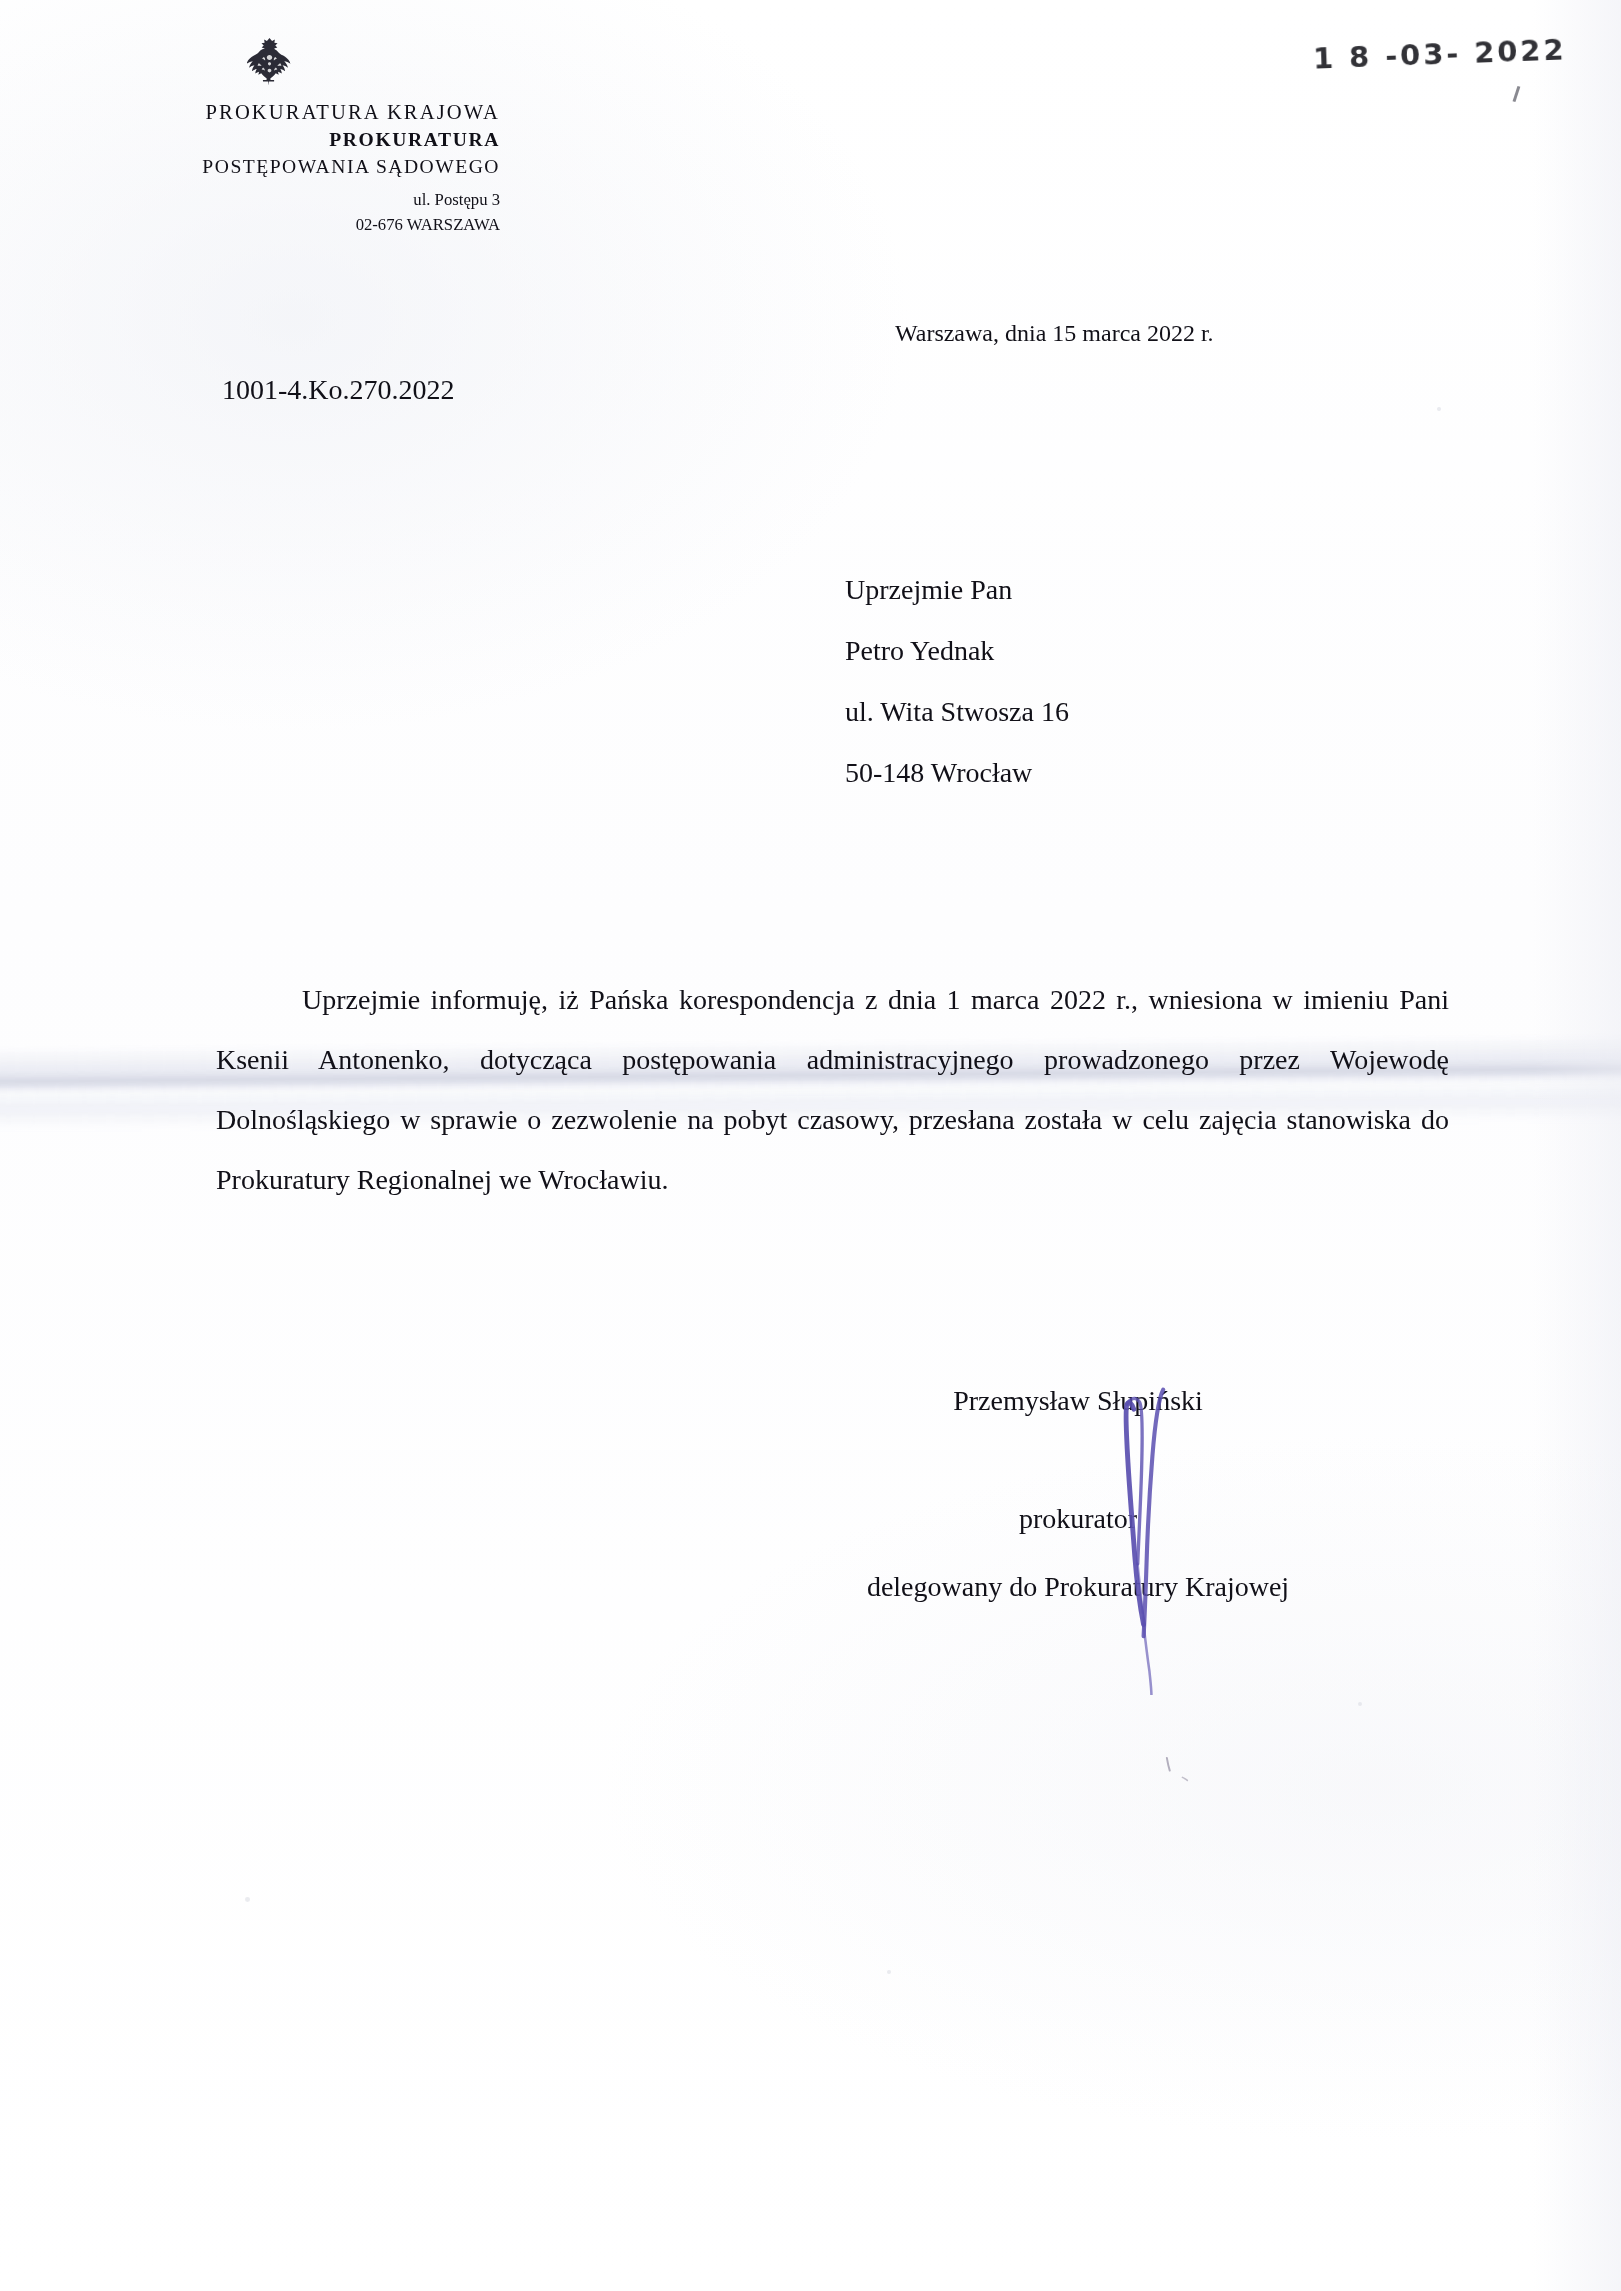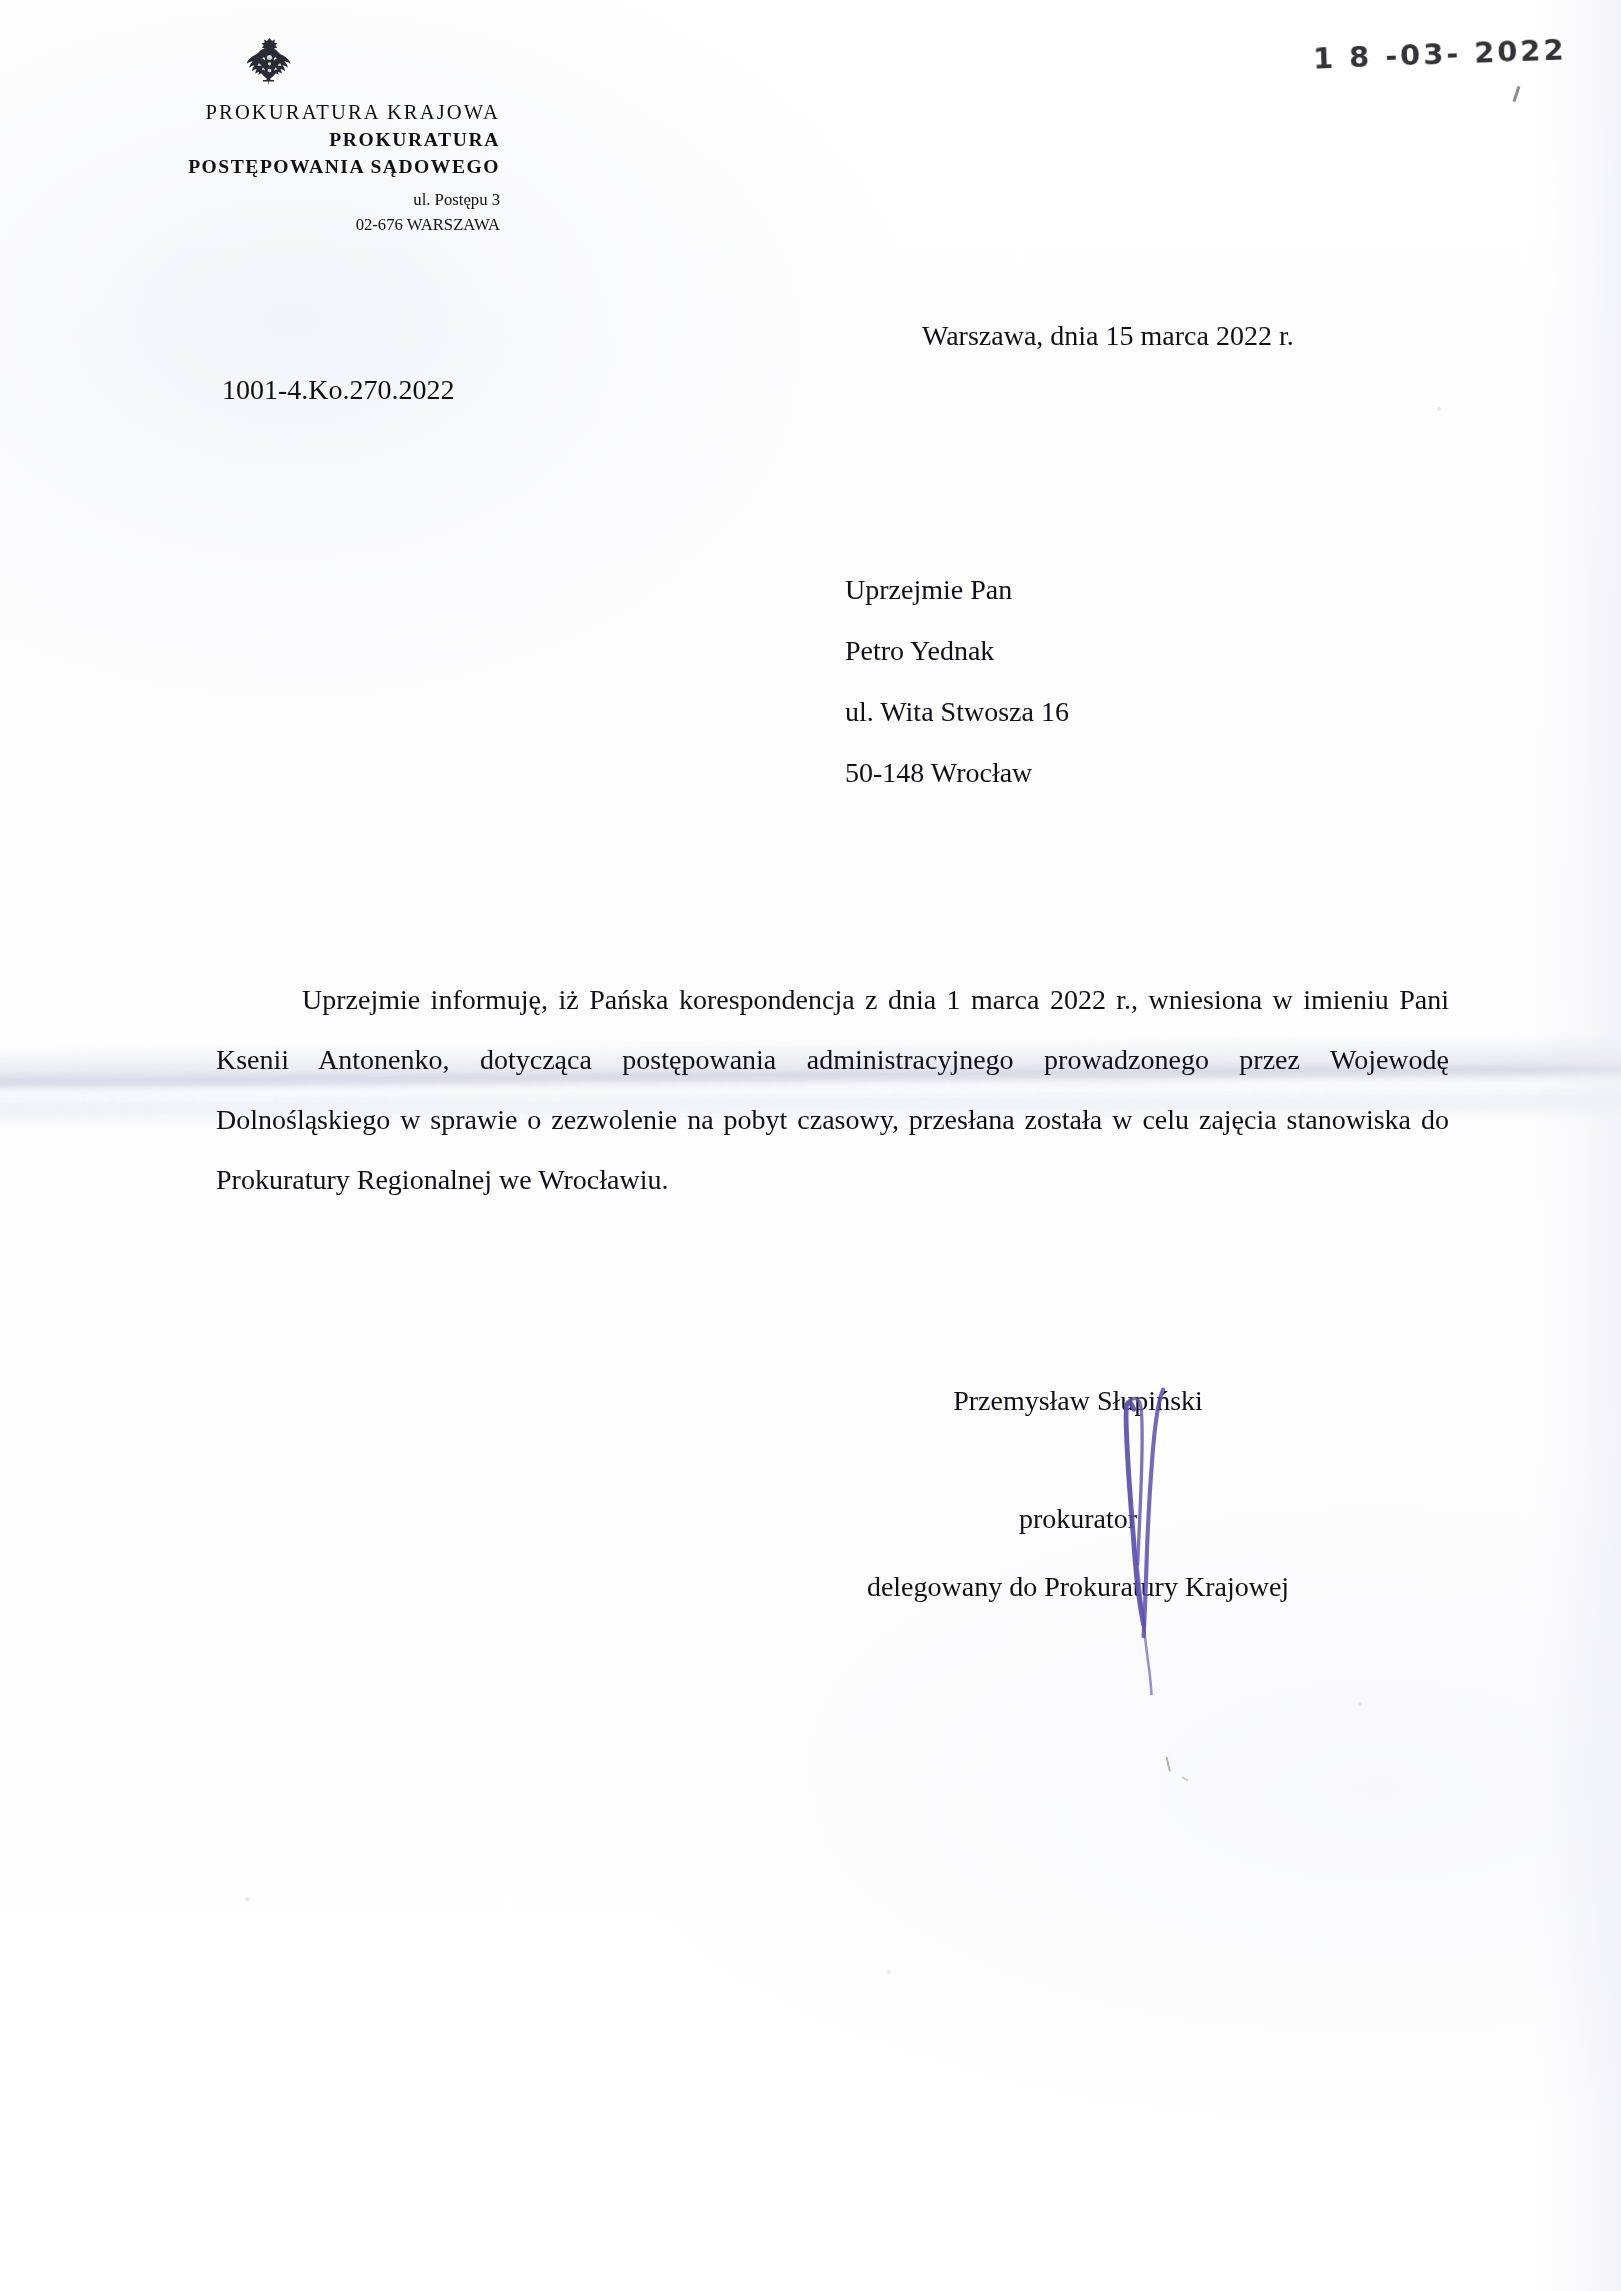--- a/index.html
+++ b/index.html
@@ -95,21 +95,21 @@
   }
   .org-line-2 {
     font-size: 19.6px;
     font-weight: bold;
     letter-spacing: 1.6px;
     line-height: 1.45;
     white-space: nowrap;
   }
   .org-line-3 {
     font-size: 19.6px;
-    font-weight: bold;
+    font-weight: normal;
     letter-spacing: 1.5px;
     line-height: 1.3;
     white-space: nowrap;
   }
   .org-addr-1 {
     font-size: 16.7px;
     margin-top: 8.8px;
     line-height: 1.4;
   }
   .org-addr-2 {
@@ -138,23 +138,23 @@
     width: 2.9px;
     height: 15.7px;
     background: #3a3a46;
     transform: rotate(18deg);
     opacity: .6;
   }
 
   
   .place-date {
     position: absolute;
-    left: 922px;
+    left: 895px;
     top: 320px;
-    font-size: 28px;
+    font-size: 24px;
     white-space: nowrap;
   }
   .reference {
     position: absolute;
     left: 186px;
     top: 374px;
     font-size: 28px;
     white-space: nowrap;
     margin-left: 36px;
   }

